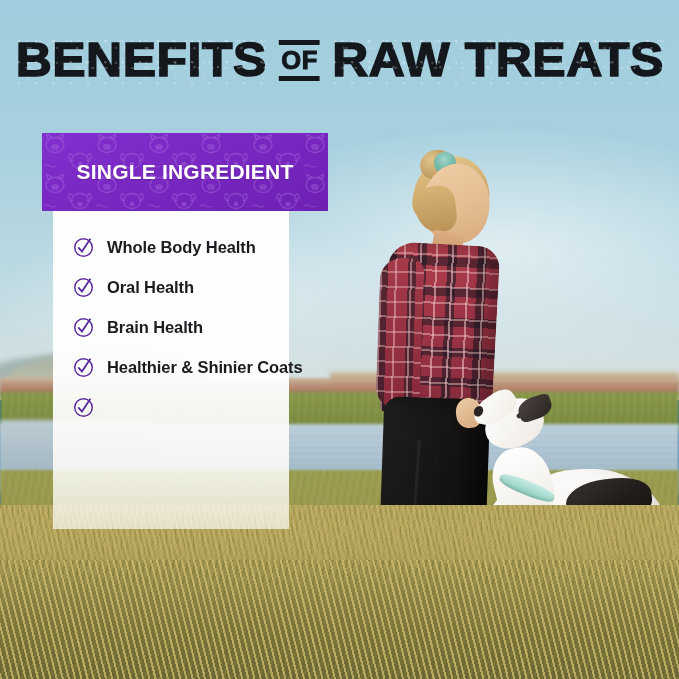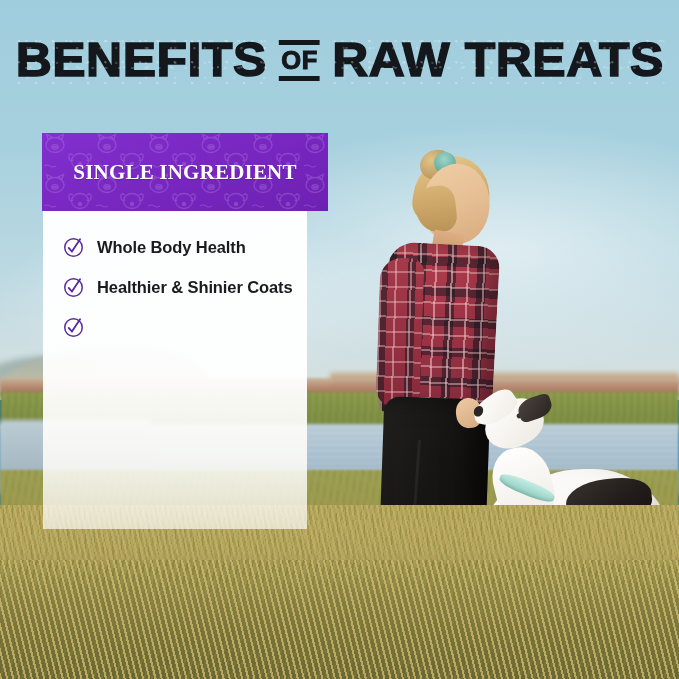--- a/index.html
+++ b/index.html
@@ -307,26 +307,26 @@
     background-image:
       radial-gradient(circle at 14px 16px, rgba(255,255,255,.0) 0 0, rgba(0,0,0,0) 0),
       linear-gradient(160deg,#8230cf 0%,#7726bf 55%,#6d21b2 100%);
     display:flex;flex-direction:column;align-items:center;justify-content:center;
   }
   .pattern{
     position:absolute;inset:0;opacity:.38;
   }
   .panel-head-text{
     position:relative;z-index:2;color:#ffffff;text-align:center;
-    font-family:Liberation Serif, serif;font-weight:bold;
+    font-family:Liberation Sans, sans-serif;font-weight:bold;
     font-size:21px;line-height:1.16;letter-spacing:.2px;
     text-shadow:0 1px 1px rgba(0,0,0,.18);
   }
   .panel-body{
-    position:relative;width:264px;margin-left:1px;height:318px;
+    position:relative;width:236px;margin-left:11px;height:318px;
     background:linear-gradient(180deg,
       rgba(255,255,255,.97) 0%,
       rgba(255,255,255,.95) 55%,
       rgba(252,251,247,.90) 78%,
       rgba(250,249,243,.80) 92%,
       rgba(249,248,241,.72) 100%);
     padding:16px 0 12px 0;box-sizing:border-box;
   }
   .benefit{
     display:flex;align-items:center;gap:13px;height:40px;padding-left:20px;
@@ -444,23 +444,41 @@
       <div class="benefit">
         <span class="check">
           <svg viewBox="0 0 24 24">
               <circle cx="12" cy="12" r="10" fill="none" stroke="#5b2b9e" stroke-width="1.7"></circle>
               <path d="M6.5 12.4 L10.2 16.6 L19.5 2.6" fill="none" stroke="#5b2b9e" stroke-width="2.1" stroke-linecap="round"></path>
             </svg>
         </span>
         <span class="benefit-label">Whole Body Health</span>
       </div>
 
-
-
-
+      <div class="benefit">
+        <span class="check">
+          <svg viewBox="0 0 24 24">
+              <circle cx="12" cy="12" r="10" fill="none" stroke="#5b2b9e" stroke-width="1.7"></circle>
+              <path d="M6.5 12.4 L10.2 16.6 L19.5 2.6" fill="none" stroke="#5b2b9e" stroke-width="2.1" stroke-linecap="round"></path>
+            </svg>
+        </span>
+        <span class="benefit-label">Oral Health</span>
+      </div>
+
+
+
+      <div class="benefit">
+        <span class="check">
+          <svg viewBox="0 0 24 24">
+              <circle cx="12" cy="12" r="10" fill="none" stroke="#5b2b9e" stroke-width="1.7"></circle>
+              <path d="M6.5 12.4 L10.2 16.6 L19.5 2.6" fill="none" stroke="#5b2b9e" stroke-width="2.1" stroke-linecap="round"></path>
+            </svg>
+        </span>
+        <span class="benefit-label">Brain Health</span>
+      </div>
 
       <div class="benefit">
         <span class="check">
           <svg viewBox="0 0 24 24">
               <circle cx="12" cy="12" r="10" fill="none" stroke="#5b2b9e" stroke-width="1.7"></circle>
               <path d="M6.5 12.4 L10.2 16.6 L19.5 2.6" fill="none" stroke="#5b2b9e" stroke-width="2.1" stroke-linecap="round"></path>
             </svg>
         </span>
         <span class="benefit-label">Healthier &amp; Shinier Coats</span>
       </div>

